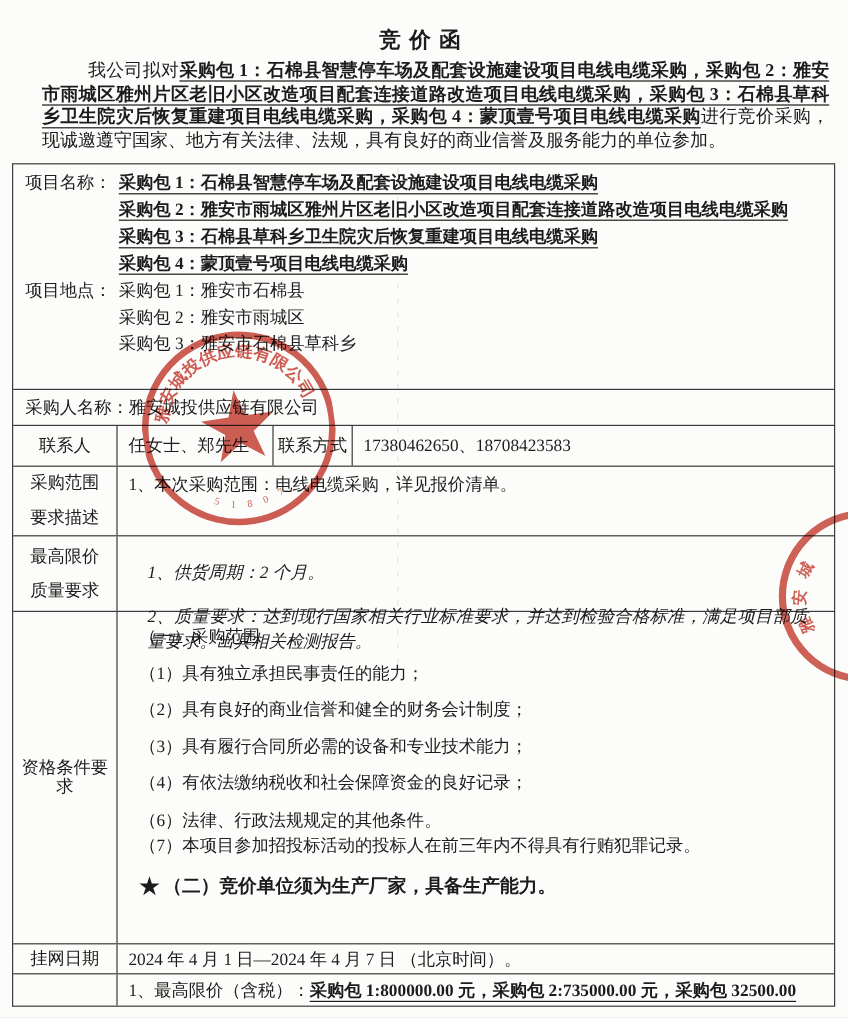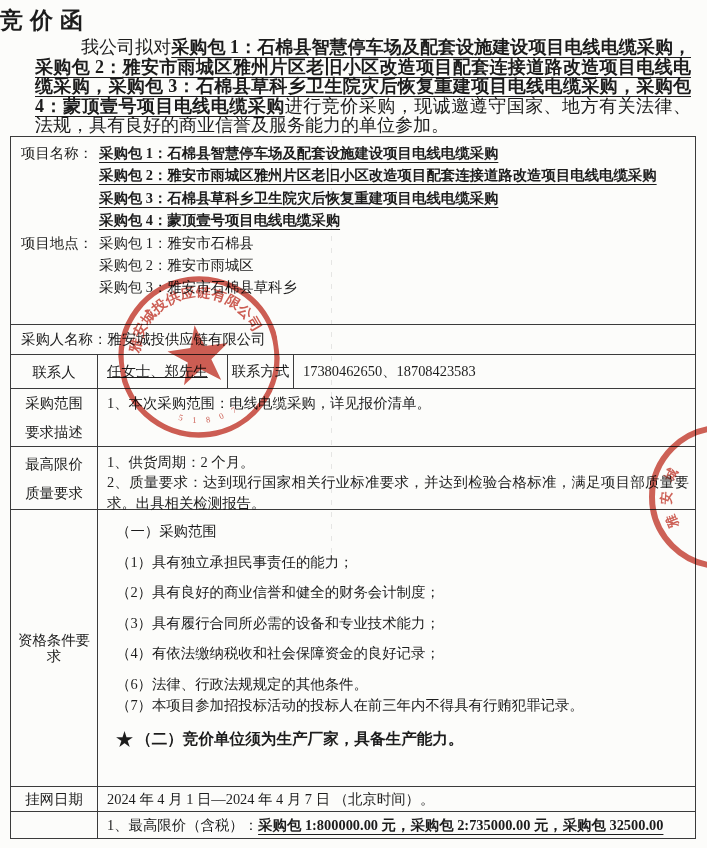--- a/index.html
+++ b/index.html
@@ -3,25 +3,25 @@
 <meta charset="utf-8">
 <style>
   html,body { margin:0; padding:0; background:#e8e8e8; }
   .page {
     position:relative; width:707px; height:848px; margin:0 auto;
     background:#fcfcfa; overflow:hidden;
     font-family:"Liberation Serif","DejaVu Serif",serif;
     color:#1c1c1c;
   }
   .title {
-    padding-top:6px; font-size:23px; font-weight:bold;
+    text-align:center; padding-top:18px; font-size:18px; font-weight:bold;
     letter-spacing:7px; line-height:30px;
   }
   .intro {
-    margin:2px 16px 0 35px; font-size:18px; line-height:19.6px;
+    margin:2px 16px 0 35px; font-size:15px; line-height:19.6px;
     text-align:justify; text-indent:2.55em;
   }
   .u { text-decoration:underline; text-underline-offset:3.5px; text-decoration-thickness:1.3px; }
   .b { font-weight:bold; }
 
   .tbl {
     position:absolute; left:10px; top:136px; width:684px;
     border:1.8px solid #3b3b3b; font-size:14.4px; background:transparent;
   }
   .row { display:flex; box-sizing:border-box; border-top:1.4px solid #3b3b3b; }
@@ -35,25 +35,25 @@
   .valuecell.top { align-items:flex-start; display:block; padding-top:5px; }
 
   
   .secA { display:block; height:187px; padding-top:5px; }
   .aline { display:flex; line-height:22.4px; padding-left:10px; white-space:nowrap; }
   .alabel { width:78px; flex:none; }
 
   .rowB { height:30px; }
   .rowB .single { display:flex; align-items:center; padding-left:10px;justify-content:space-between; }
   .rowC { height:34px; }
-  .c-val1 { width:130px; flex:none; border-right:1.4px solid #3b3b3b; display:flex; align-items:center; padding-left:9px; box-sizing:border-box;text-decoration:underline; }
+  .c-val1 { width:130px; flex:none; border-right:1.4px solid #3b3b3b; display:flex; align-items:center; padding-left:9px; box-sizing:border-box; }
   .c-lab2 { width:66px; flex:none; border-right:1.4px solid #3b3b3b; display:flex; align-items:center; justify-content:center; box-sizing:border-box; }
   .rowD { height:58px; }
   .rowE { height:63px; }
-  .rowE .lines p { margin:0; line-height:20.4px; padding-right:6px; text-align:justify; }
+  .rowE .lines p { margin:16px; line-height:20.4px; padding-right:6px; text-align:justify;font-style:italic; }
   .rowF { height:277px; }
   .qwrap { padding:7px 10px 0 9px; }
   .qitem { line-height:19px; margin-bottom:11.5px; }
   .qitem.tight { margin-bottom:2.5px; }
   .starline { margin-top:13px; font-size:15.6px; font-weight:bold; line-height:22px; }
   .starline .star { font-size:19px; vertical-align:-2px; letter-spacing:3px; }
   .rowG { height:25px; }
   .rowH { height:27px; }
 
   .fold {

